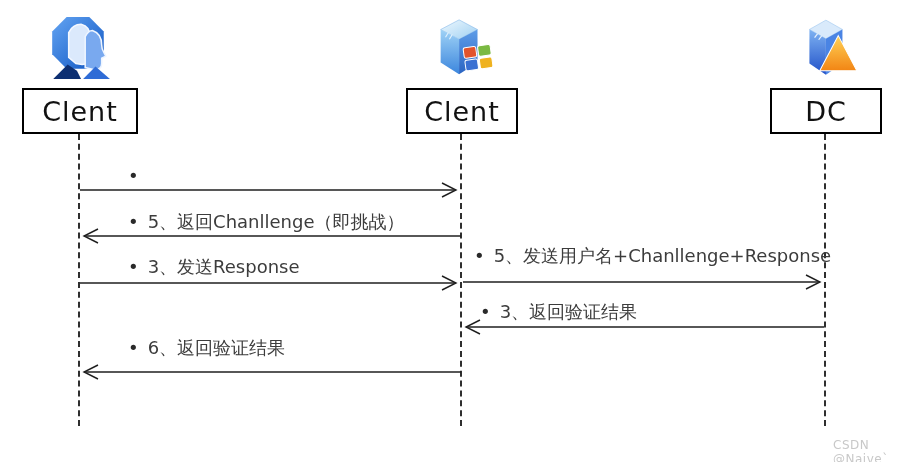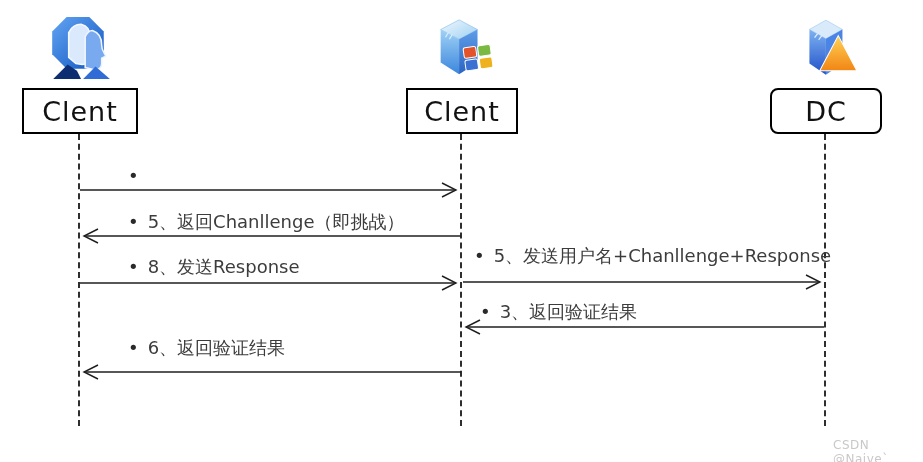--- a/index.html
+++ b/index.html
@@ -9,21 +9,21 @@
   }
   
   .actor-box {
     position:absolute; top:88px; height:46px; box-sizing:border-box;
     border:2px solid #000; background:#fff;
     display:flex; align-items:center; justify-content:center;
     font-size:27px; color:#111; letter-spacing:1px;
   }
   #client-box { left:22px;  width:116px; }
   #server-box { left:406px; width:112px; }
-  #dc-box     { left:770px; width:112px;border-radius:8px; }
+  #dc-box     { left:770px; width:112px; }
 
   
   .actor-icon { position:absolute; top:15px; width:66px; height:66px; }
   #client-icon { left:46px; }
   #server-icon { left:429px; }
   #dc-icon     { left:796px; }
 
   
   .lifeline {
     position:absolute; top:134px; height:292px; width:0;
@@ -165,21 +165,21 @@
 
   <div class="msg" id="msg1">
     <span class="bullet">•</span>
   </div>
   <div class="msg" id="msg2">
     <span class="bullet">•</span>
     <span>5、返回Chanllenge（即挑战）</span>
   </div>
   <div class="msg" id="msg3">
     <span class="bullet">•</span>
-    <span>8、发送Response</span>
+    <span>3、发送Response</span>
   </div>
   <div class="msg" id="msg4">
     <span class="bullet">•</span>
     <span>5、发送用户名+Chanllenge+Response</span>
   </div>
   <div class="msg" id="msg5">
     <span class="bullet">•</span>
     <span>3、返回验证结果</span>
   </div>
   <div class="msg" id="msg6">

